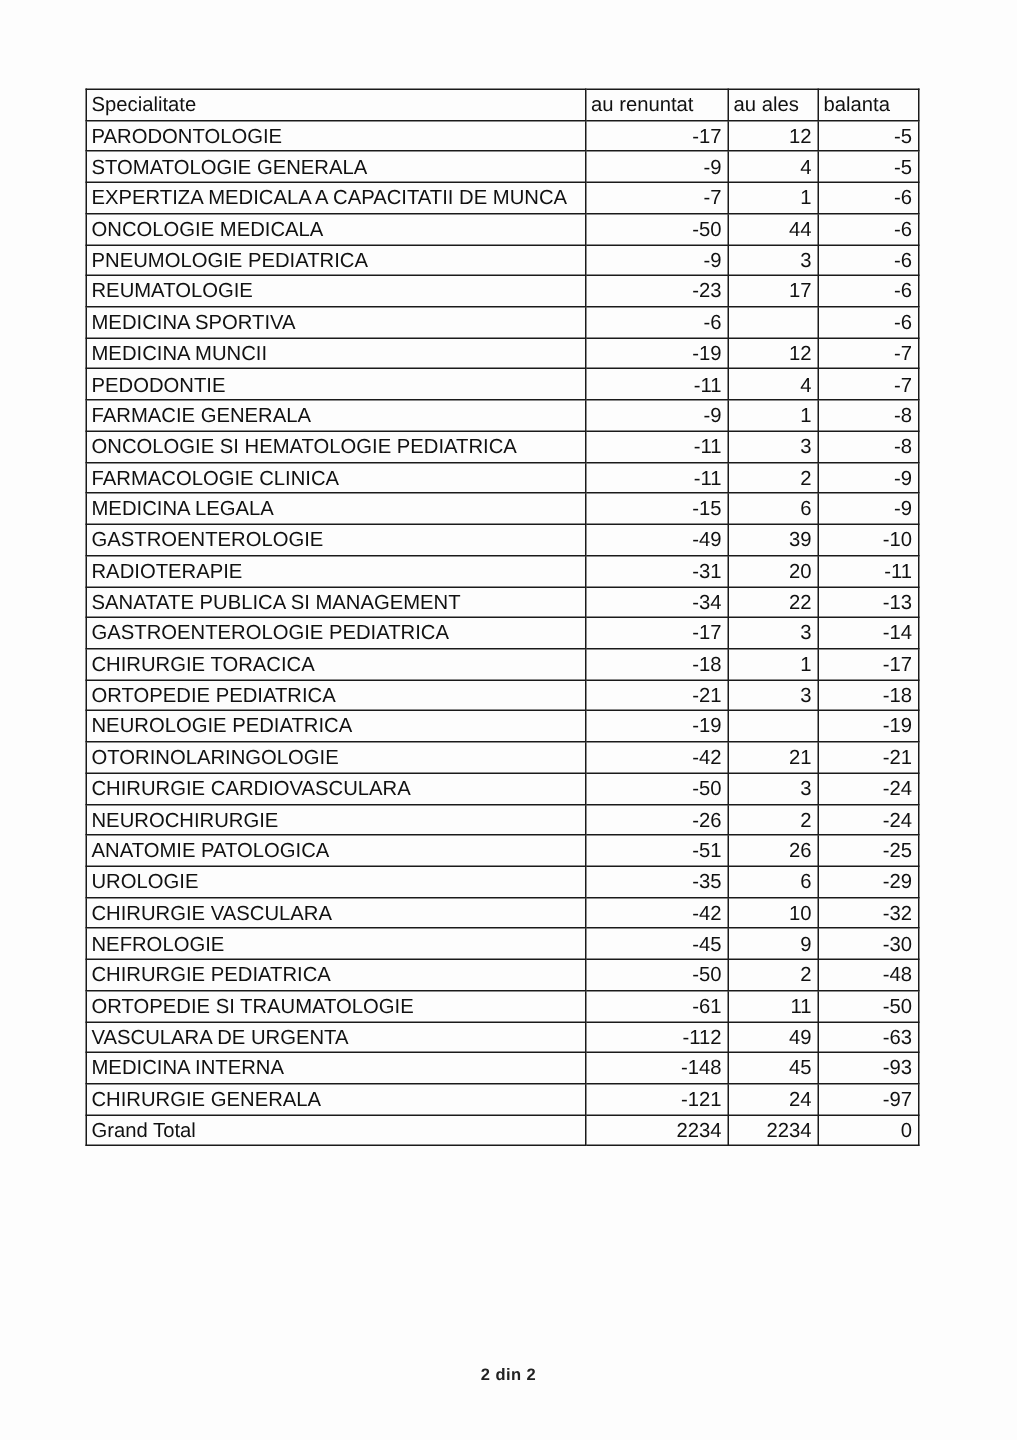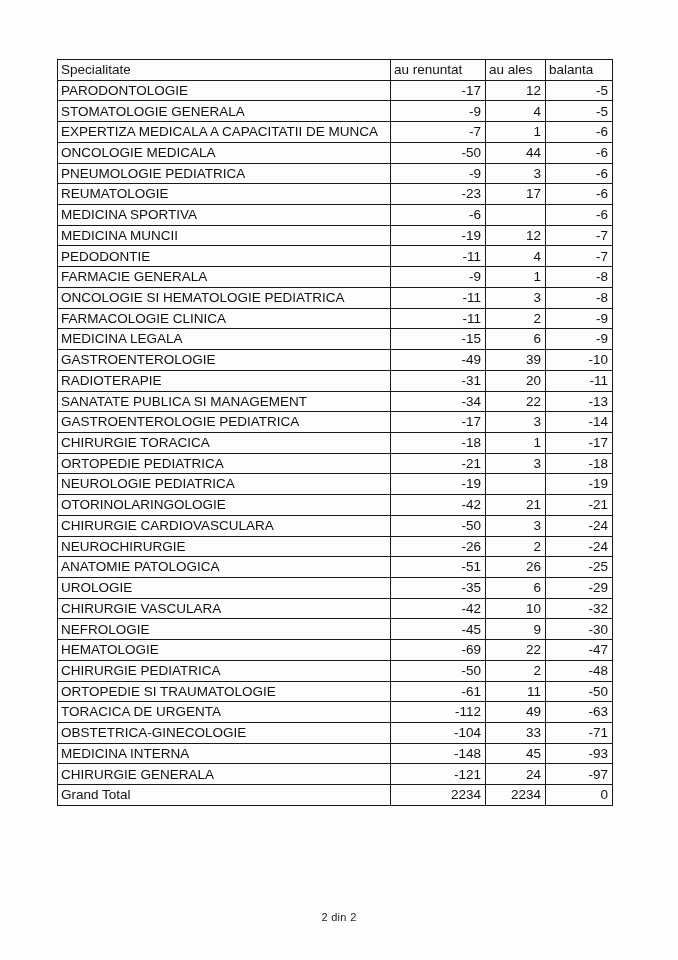--- a/index.html
+++ b/index.html
@@ -42,21 +42,21 @@
     text-align: right;
     padding-right: 4px;
   }
   .page-footer {
     position: absolute;
     top: 911px;
     left: 0;
     width: 100%;
     text-align: center;
     font-size: 11px;
-    font-weight: 400;
+    font-weight: 700;
     color: #222222;
     letter-spacing: 0.3px;
   }
 </style>
 </head>
 <body>
 
 <div class="page">
   <table class="spec-table">
     <colgroup>
@@ -230,48 +230,36 @@
           <td class="num">10</td>
           <td class="num">-32</td>
         </tr>
         <tr>
           <td>NEFROLOGIE</td>
           <td class="num">-45</td>
           <td class="num">9</td>
           <td class="num">-30</td>
         </tr>
         <tr>
-          <td>HEMATOLOGIE</td>
-          <td class="num">-69</td>
-          <td class="num">22</td>
-          <td class="num">-47</td>
-        </tr>
-        <tr>
           <td>CHIRURGIE PEDIATRICA</td>
           <td class="num">-50</td>
           <td class="num">2</td>
           <td class="num">-48</td>
         </tr>
         <tr>
           <td>ORTOPEDIE SI TRAUMATOLOGIE</td>
           <td class="num">-61</td>
           <td class="num">11</td>
           <td class="num">-50</td>
         </tr>
         <tr>
-          <td>TORACICA DE URGENTA</td>
+          <td>VASCULARA DE URGENTA</td>
           <td class="num">-112</td>
           <td class="num">49</td>
           <td class="num">-63</td>
-        </tr>
-        <tr>
-          <td>OBSTETRICA-GINECOLOGIE</td>
-          <td class="num">-104</td>
-          <td class="num">33</td>
-          <td class="num">-71</td>
         </tr>
         <tr>
           <td>MEDICINA INTERNA</td>
           <td class="num">-148</td>
           <td class="num">45</td>
           <td class="num">-93</td>
         </tr>
         <tr>
           <td>CHIRURGIE GENERALA</td>
           <td class="num">-121</td>

